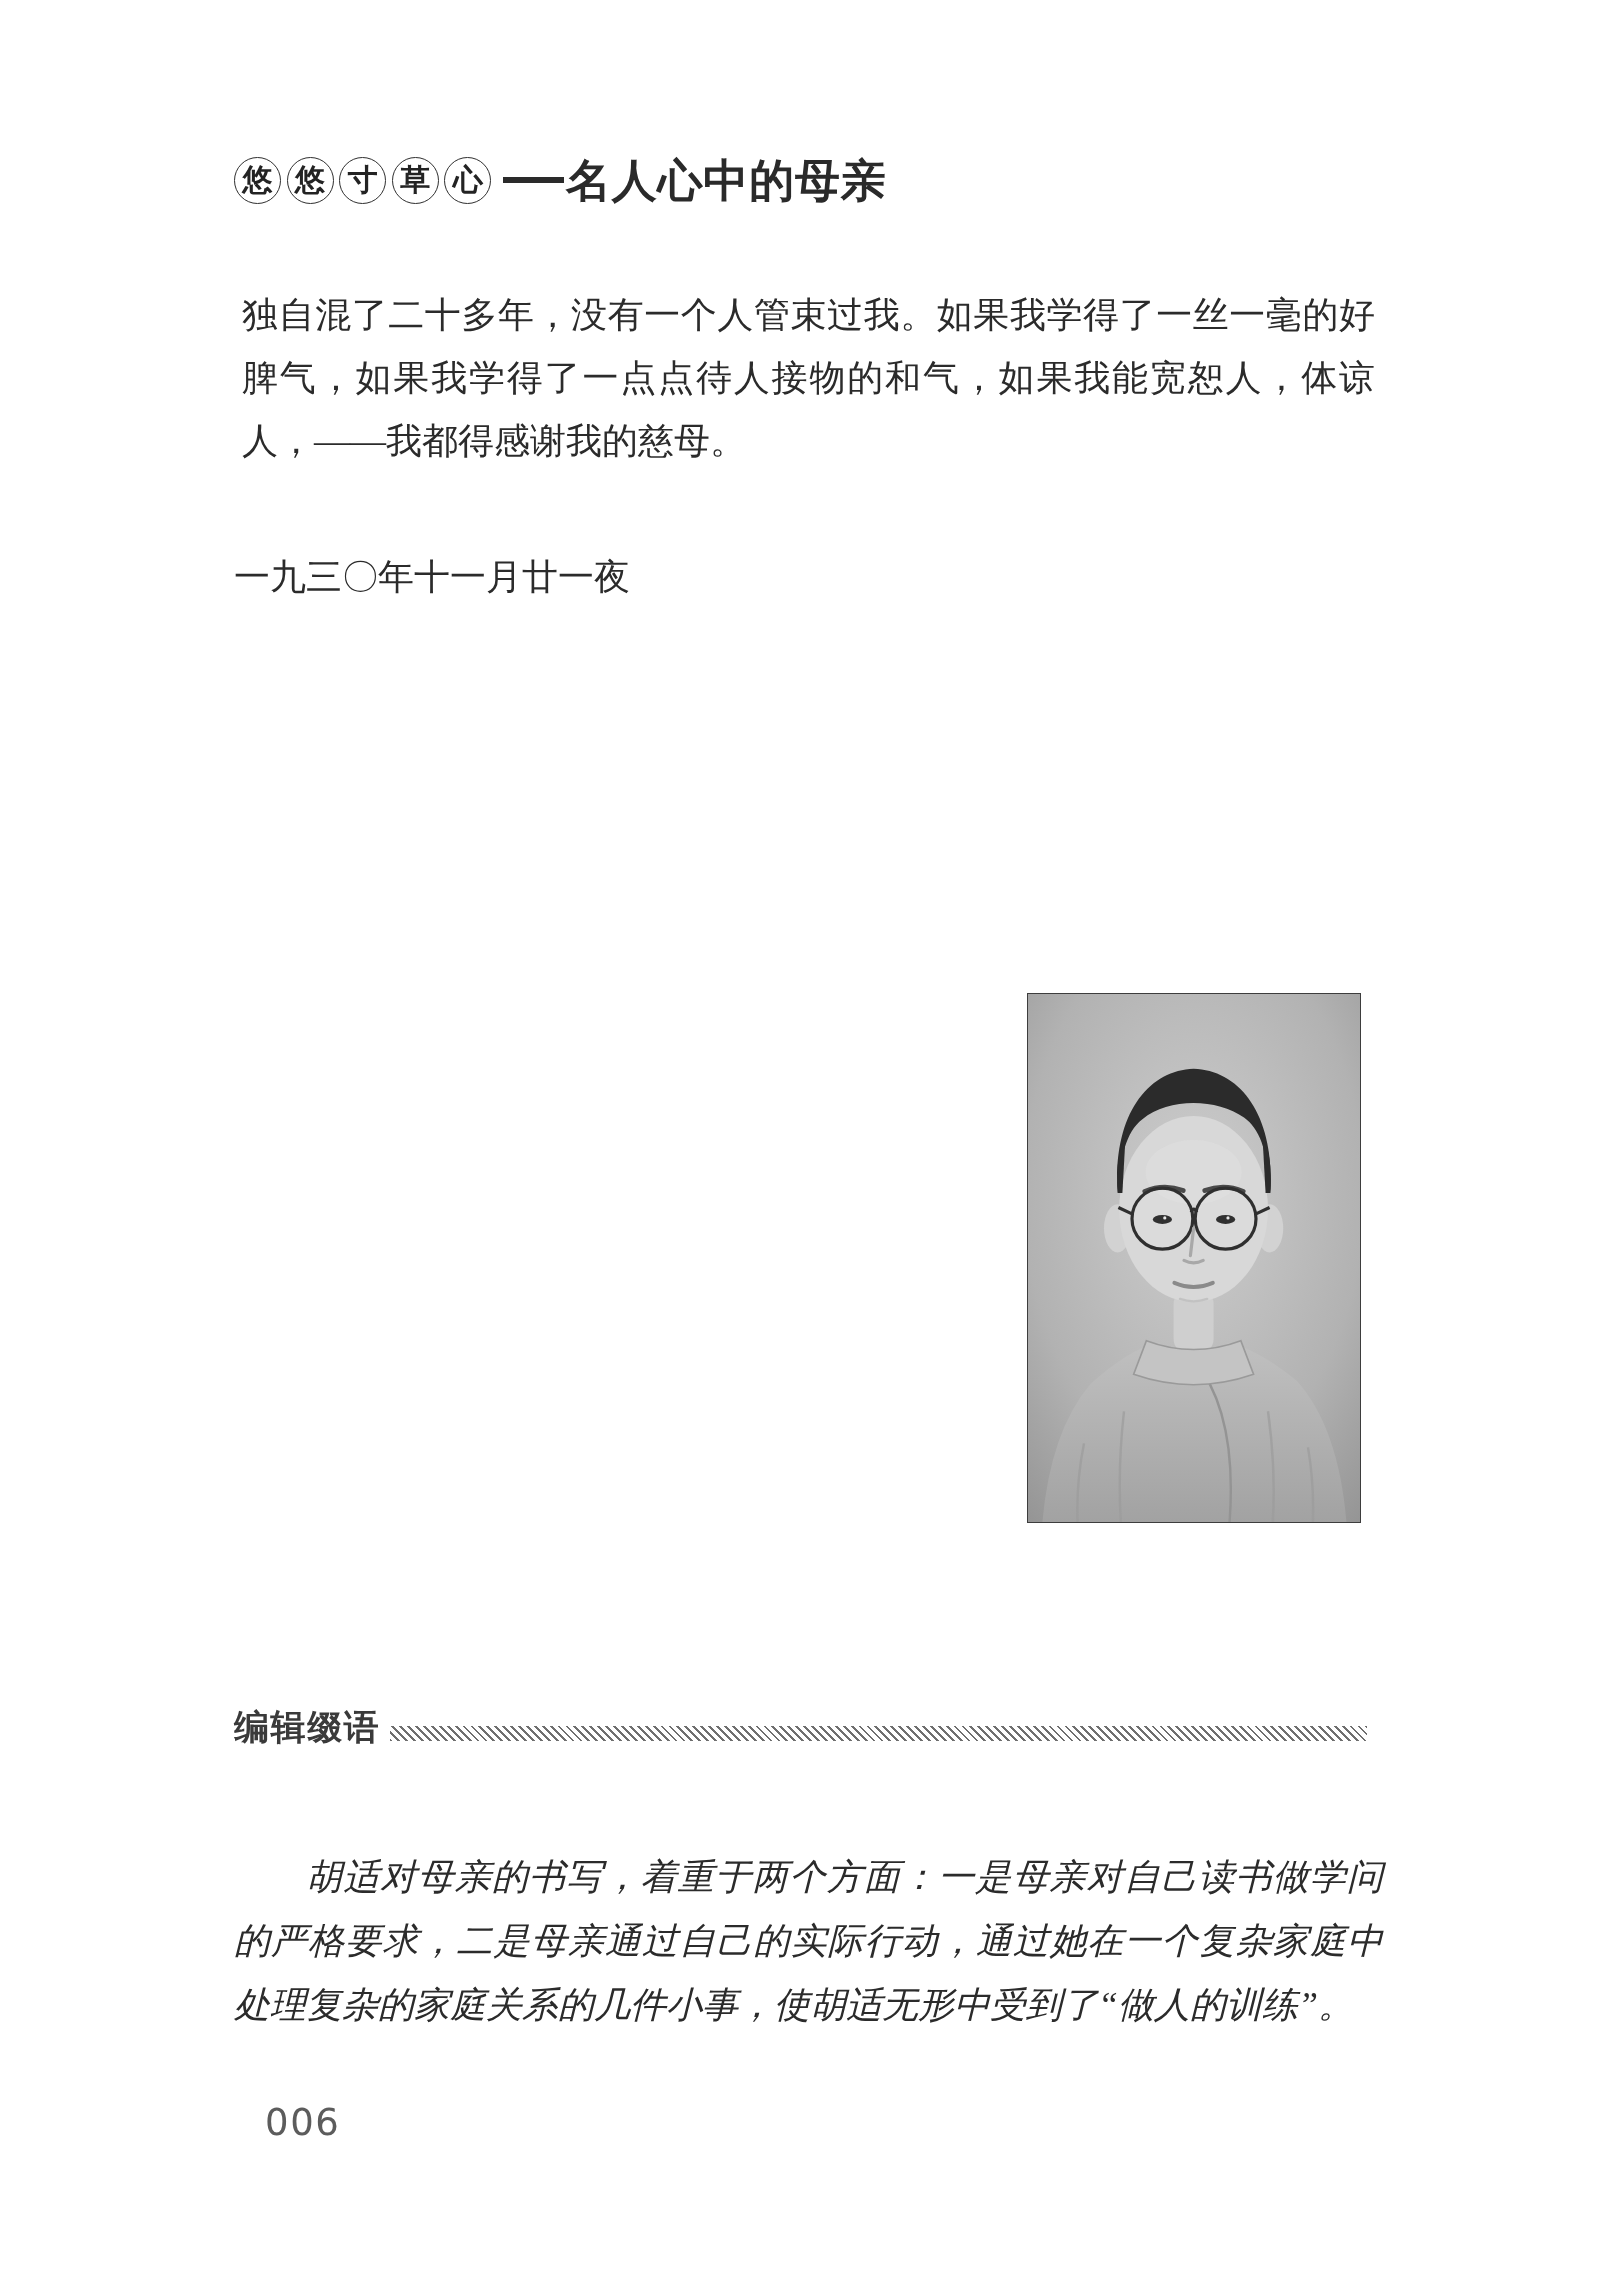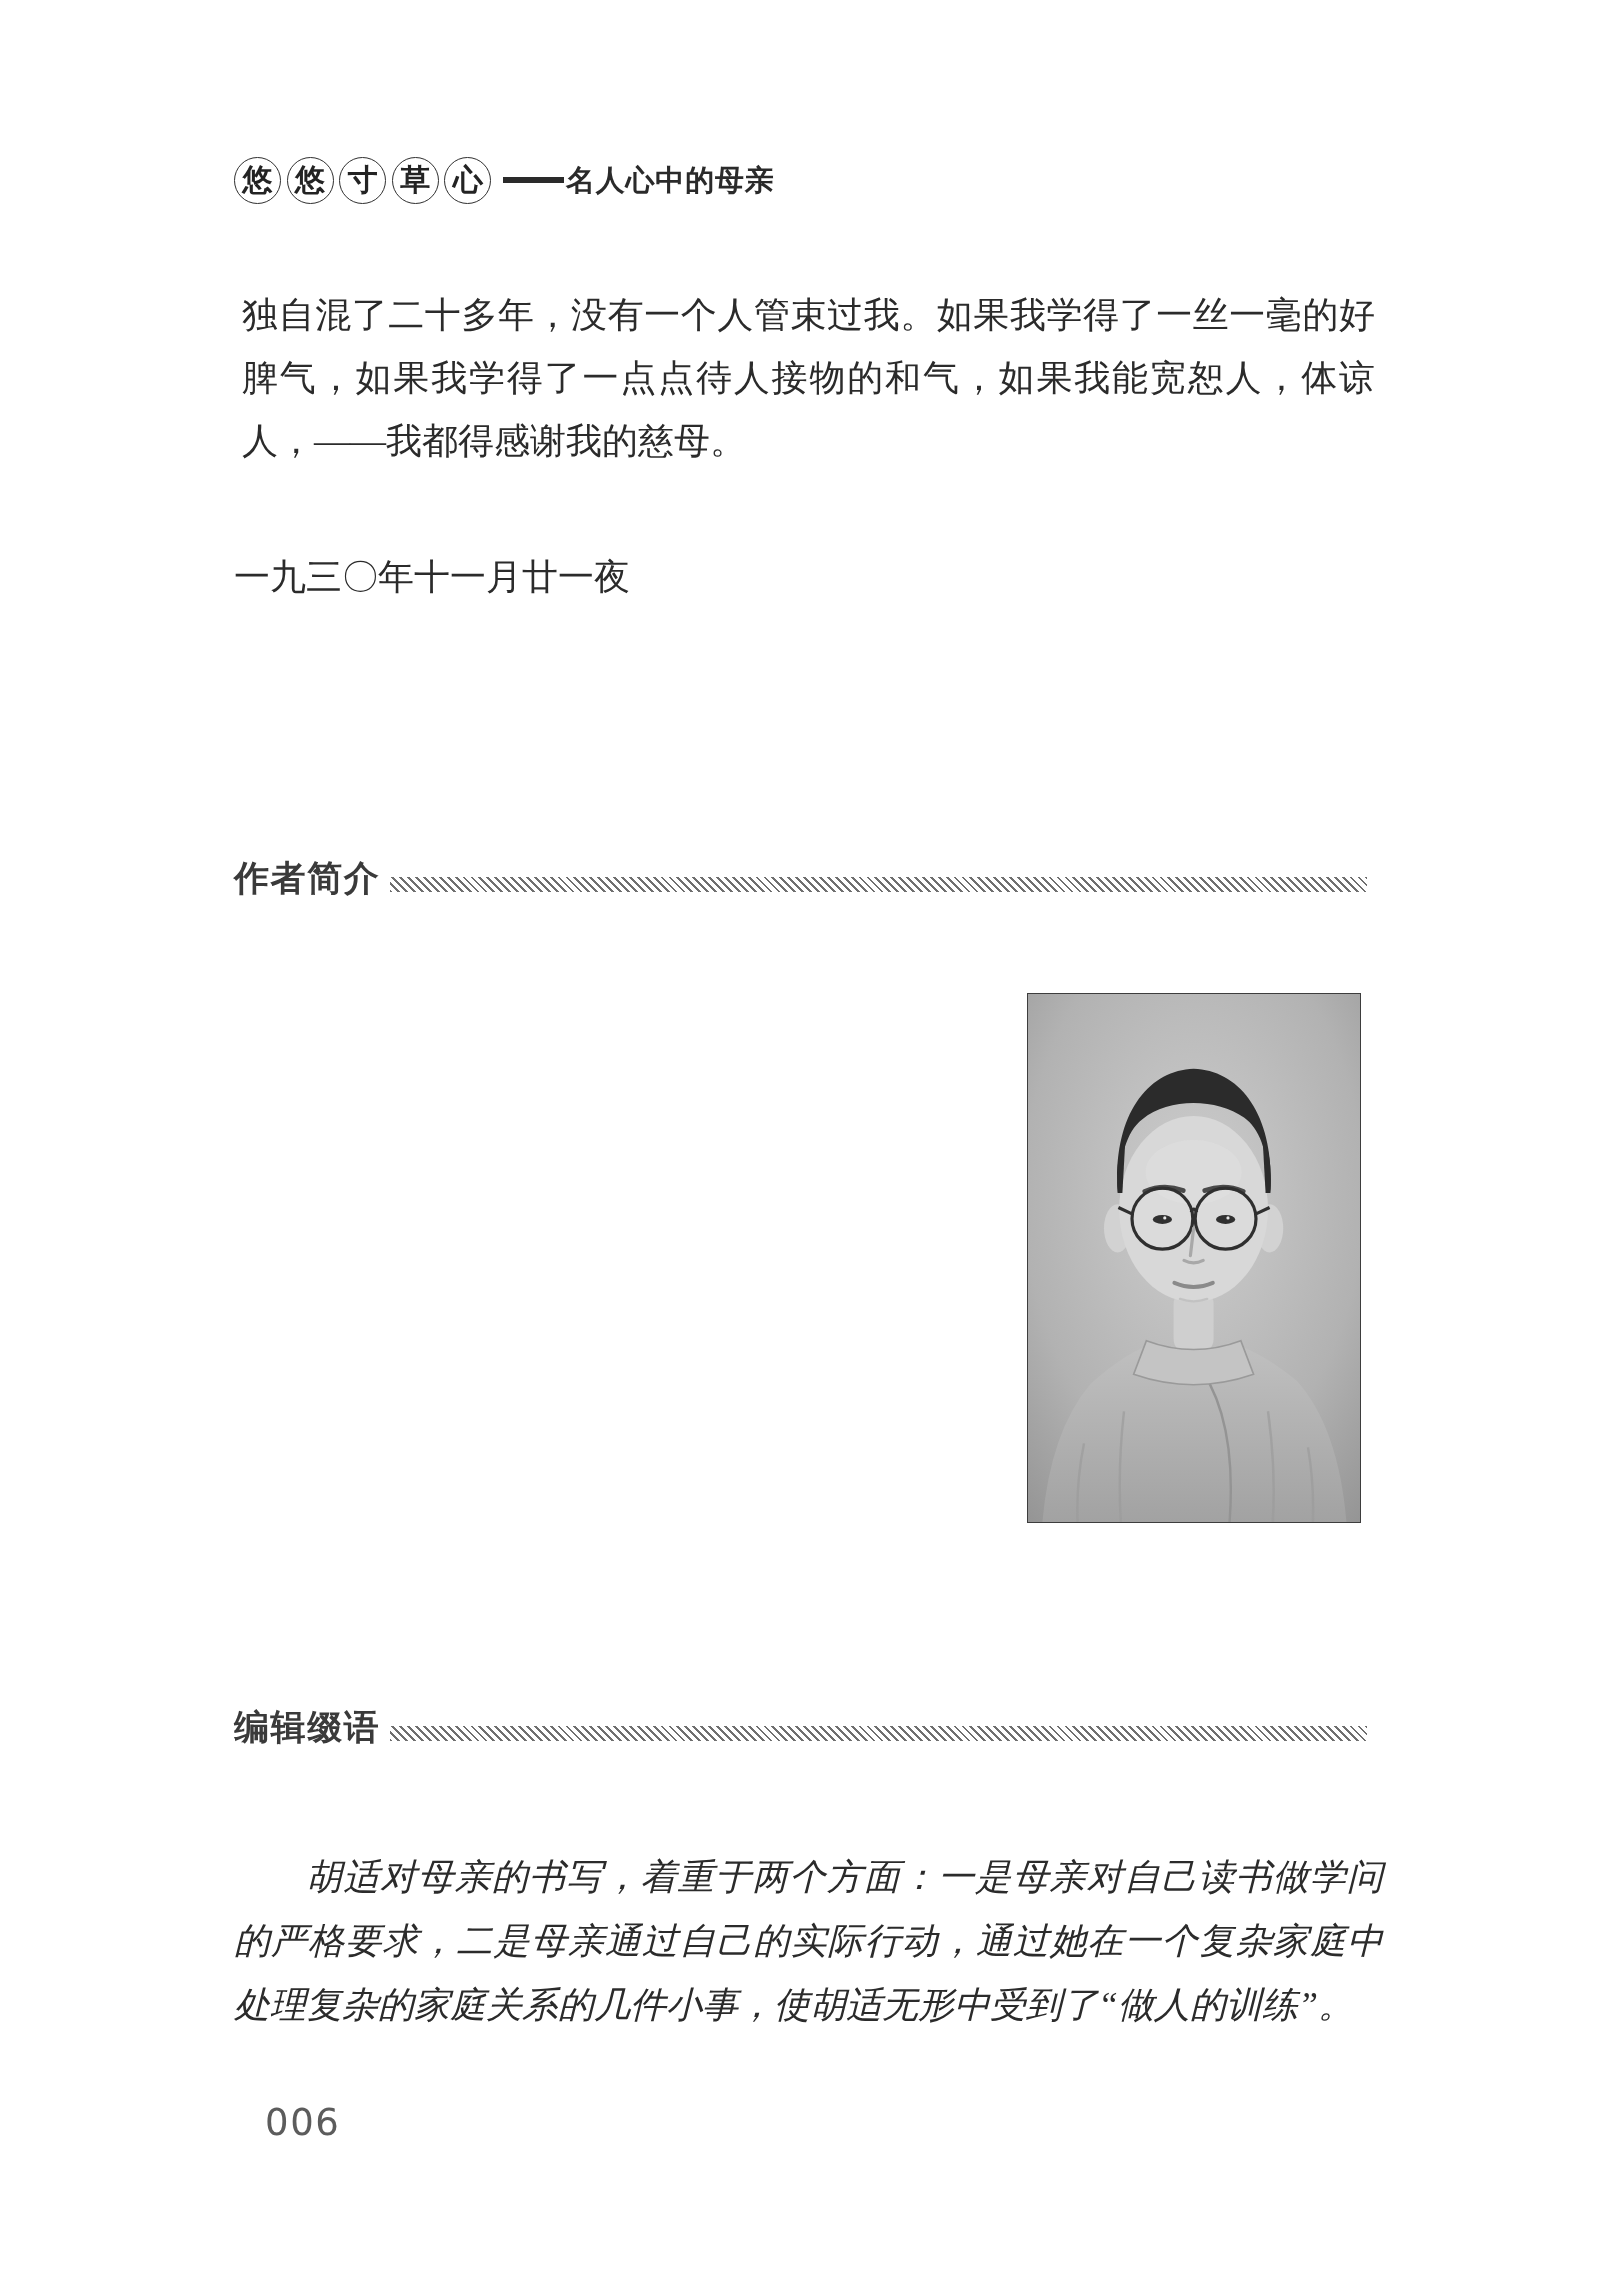--- a/index.html
+++ b/index.html
@@ -24,21 +24,21 @@
     font-family:"Liberation Sans","DejaVu Sans",sans-serif;
     font-size:30px;font-weight:600;color:#232323;
     margin-right:5.6px;flex:0 0 auto;line-height:1;
   }
   .dash-bar{
     width:61px;height:5.6px;background:#2a2a2a;
     margin:0 1.6px 0 6.4px;flex:0 0 auto;
   }
   .brand-subtitle{
     font-family:"Liberation Sans","DejaVu Sans",sans-serif;
-    font-size:29px;font-weight:600;color:#2a2a2a;
+    font-size:45px;font-weight:600;color:#2a2a2a;
     letter-spacing:0.8px;line-height:1;white-space:nowrap;
   }
   
   .excerpt{
     position:absolute;left:234px;top:276px;width:1149px;
     font-size:36px;line-height:63px;text-align:justify;
     color:#2b2b2b;
   }
   .excerpt p{margin:8px;}
   .excerpt-date{
@@ -108,24 +108,20 @@
     <span class="circled-char">心</span>
     <span class="dash-bar"></span>
     <span class="brand-subtitle">名人心中的母亲</span>
   </div>
 
   <div class="excerpt">
     <p>独自混了二十多年，没有一个人管束过我。如果我学得了一丝一毫的好脾气，如果我学得了一点点待人接物的和气，如果我能宽恕人，体谅人，——我都得感谢我的慈母。</p>
   </div>
   <div class="excerpt-date">一九三〇年十一月廿一夜</div>
 
-  <div class="section-row author">
-    <span class="section-title">作者简介</span>
-    <span class="hatch-band"></span>
-  </div>
 
   <div class="bio-text">
   </div>
 
   <div class="photo-frame">
     <svg viewBox="0 0 415 658" preserveAspectRatio="none">
       <defs>
         <radialGradient id="bgGrad" cx="50%" cy="38%" r="85%">
           <stop offset="0%" stop-color="#cdcdcd"></stop>
           <stop offset="60%" stop-color="#b2b2b2"></stop>

